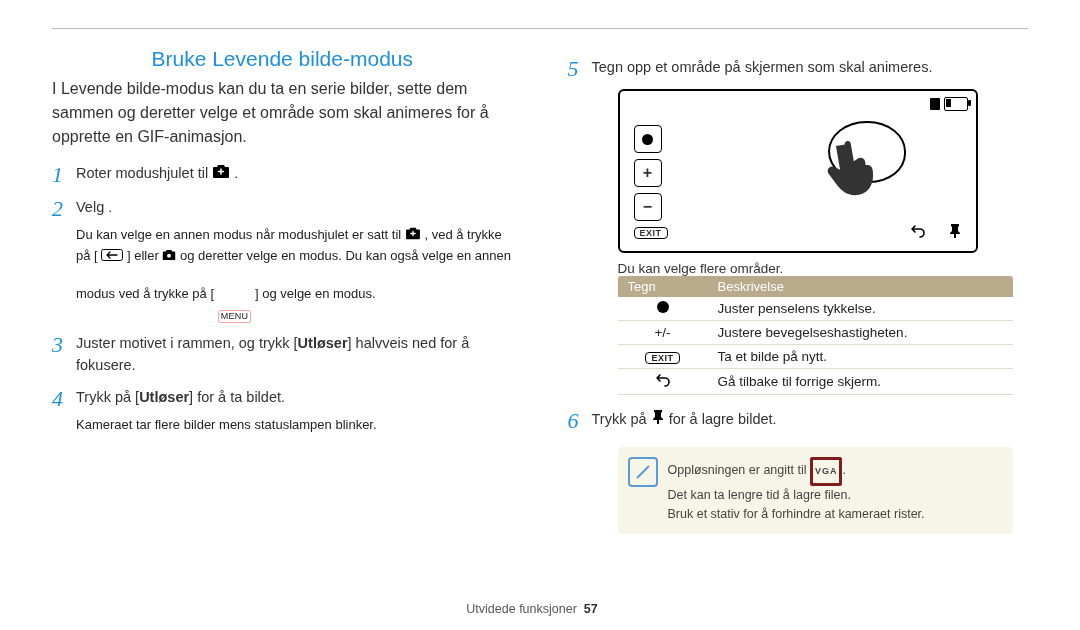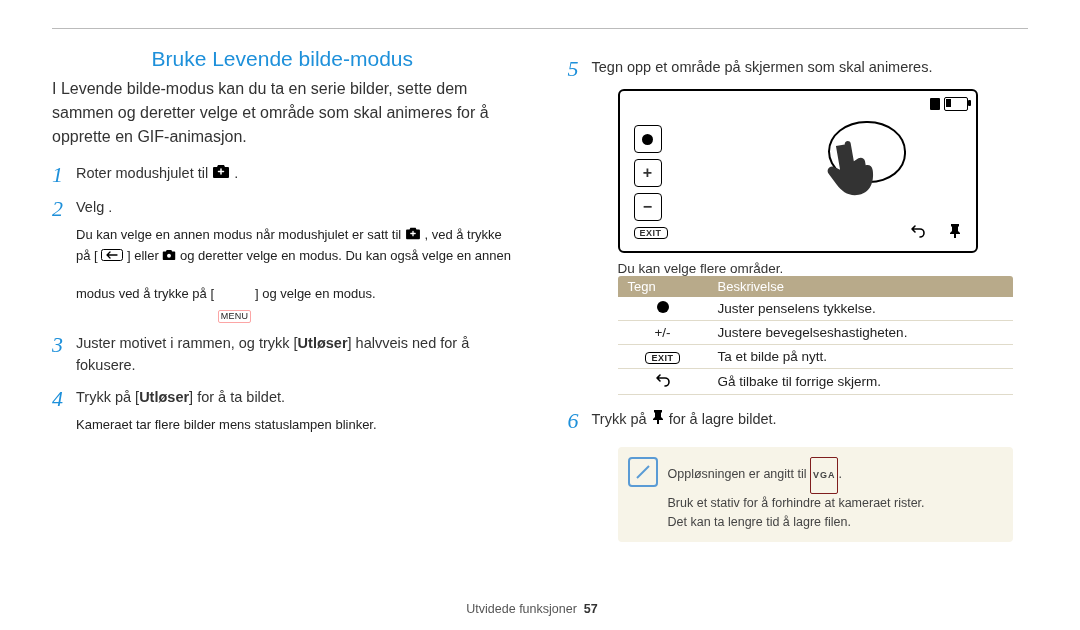--- a/index.html
+++ b/index.html
@@ -196,21 +196,21 @@
     left: 10px; top: 10px;
     width: 26px; height: 26px;
     border: 2px solid #5a9bd5;
     border-radius: 4px;
     color: #5a9bd5;
     display:flex;align-items:center;justify-content:center;
     font-weight: bold;
     font-size: 18px;
   }
   .vga-box {
-    display:inline-block; border:1px solid #7f1d1d; border-radius:2px; font-size:9px; font-weight:bold; padding:12px 2px; line-height:1.2; letter-spacing:1px;
+    display:inline-block; border:3px solid #7f1d1d; border-radius:2px; font-size:9px; font-weight:bold; padding:6px 2px; line-height:1.2; letter-spacing:1px;
   }
   .footer {
     position: absolute;
     bottom: 14px;
     left: 0; right: 16px;
     text-align: center;
     font-size: 12.5px;
     color: #555;
   }
   .footer b { color: #333; }
@@ -385,22 +385,22 @@
       <div class="info-box">
         <div class="info-icon">
           <svg width="18" height="18" viewBox="0 0 18 18">
               <path d="M3 15L15 3" stroke="#5a9bd5" stroke-width="2"></path>
               <rect x="3" y="3" width="12" height="12" fill="none" stroke="#5a9bd5" stroke-width="0"></rect>
             </svg>
         </div>
         <div>
           <span>Oppløsningen er angitt til </span><span class="vga-box">VGA</span><span>.</span>
         </div>
+        <div>Det kan ta lengre tid å lagre filen.</div>
         <div>Bruk et stativ for å forhindre at kameraet rister.</div>
-        <div>Det kan ta lengre tid å lagre filen.</div>
       </div>
     </div>
   </div>
 </div>
 
 <div class="footer">
   <span>Utvidede funksjoner</span>&nbsp;&nbsp;<b>57</b>
 </div>
 
 </body></html>

